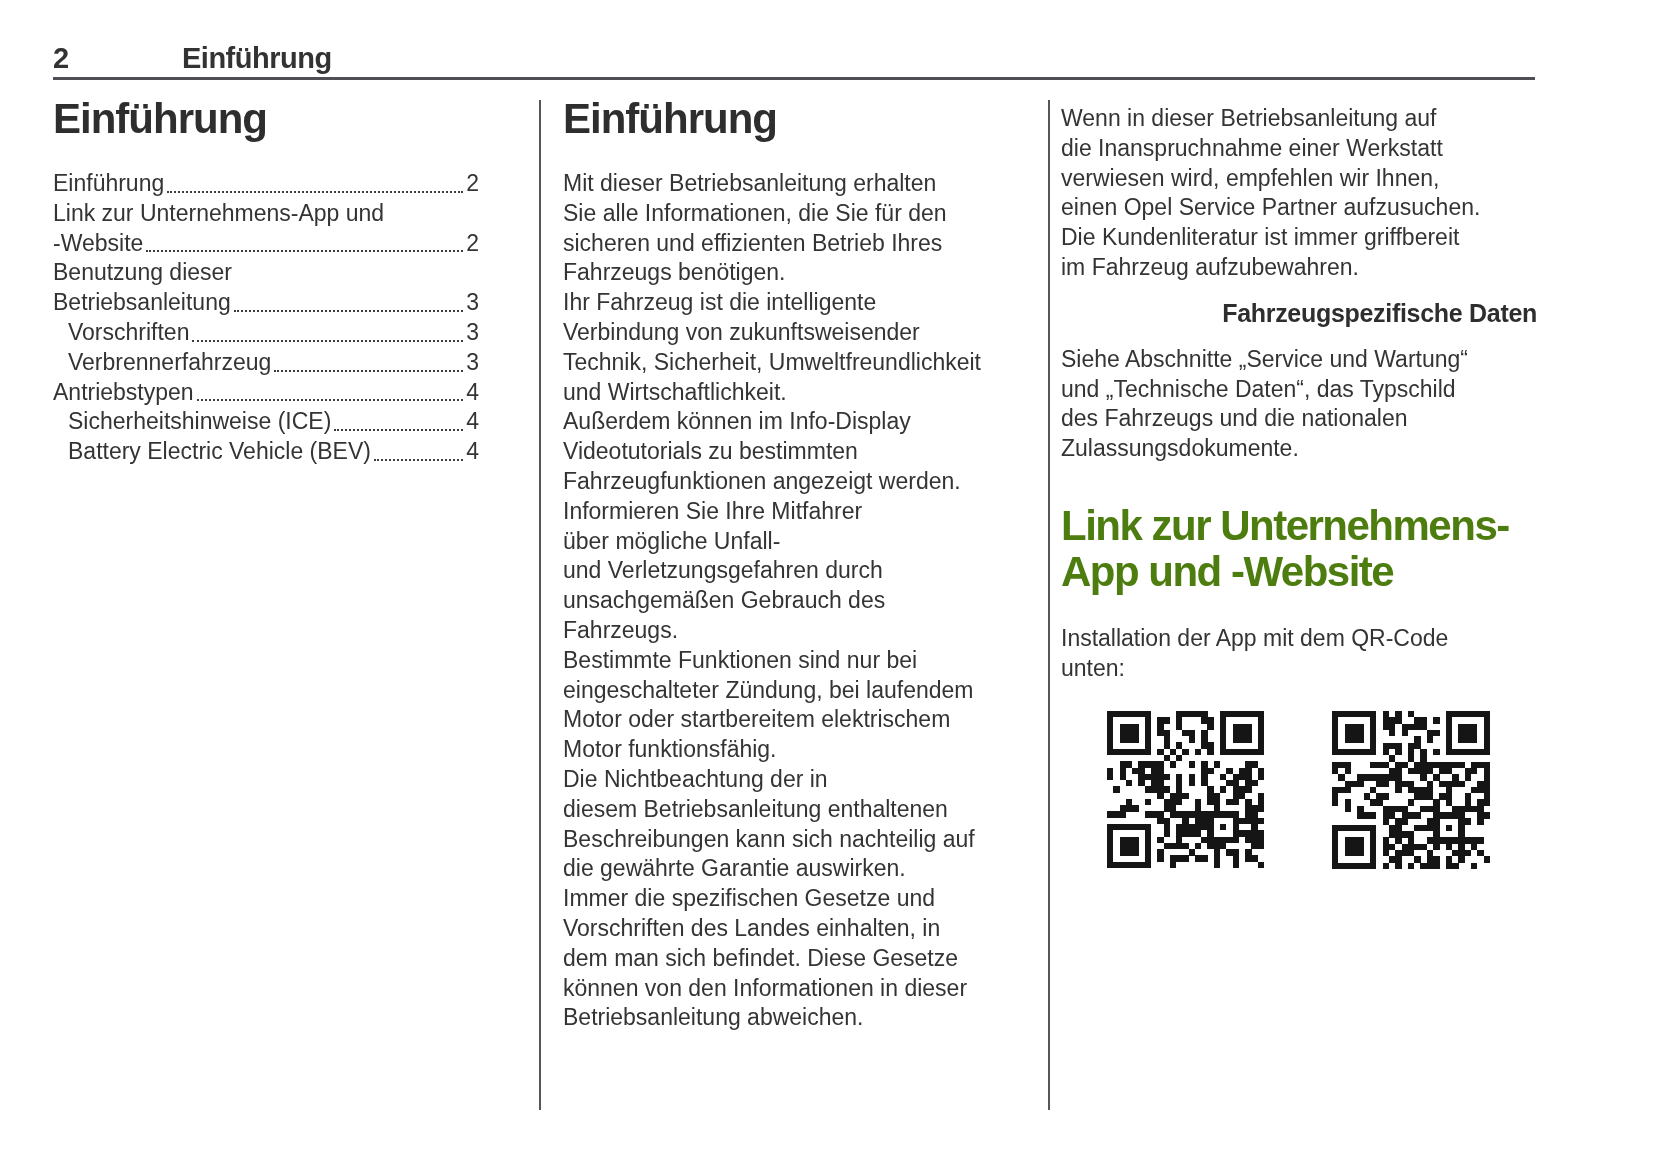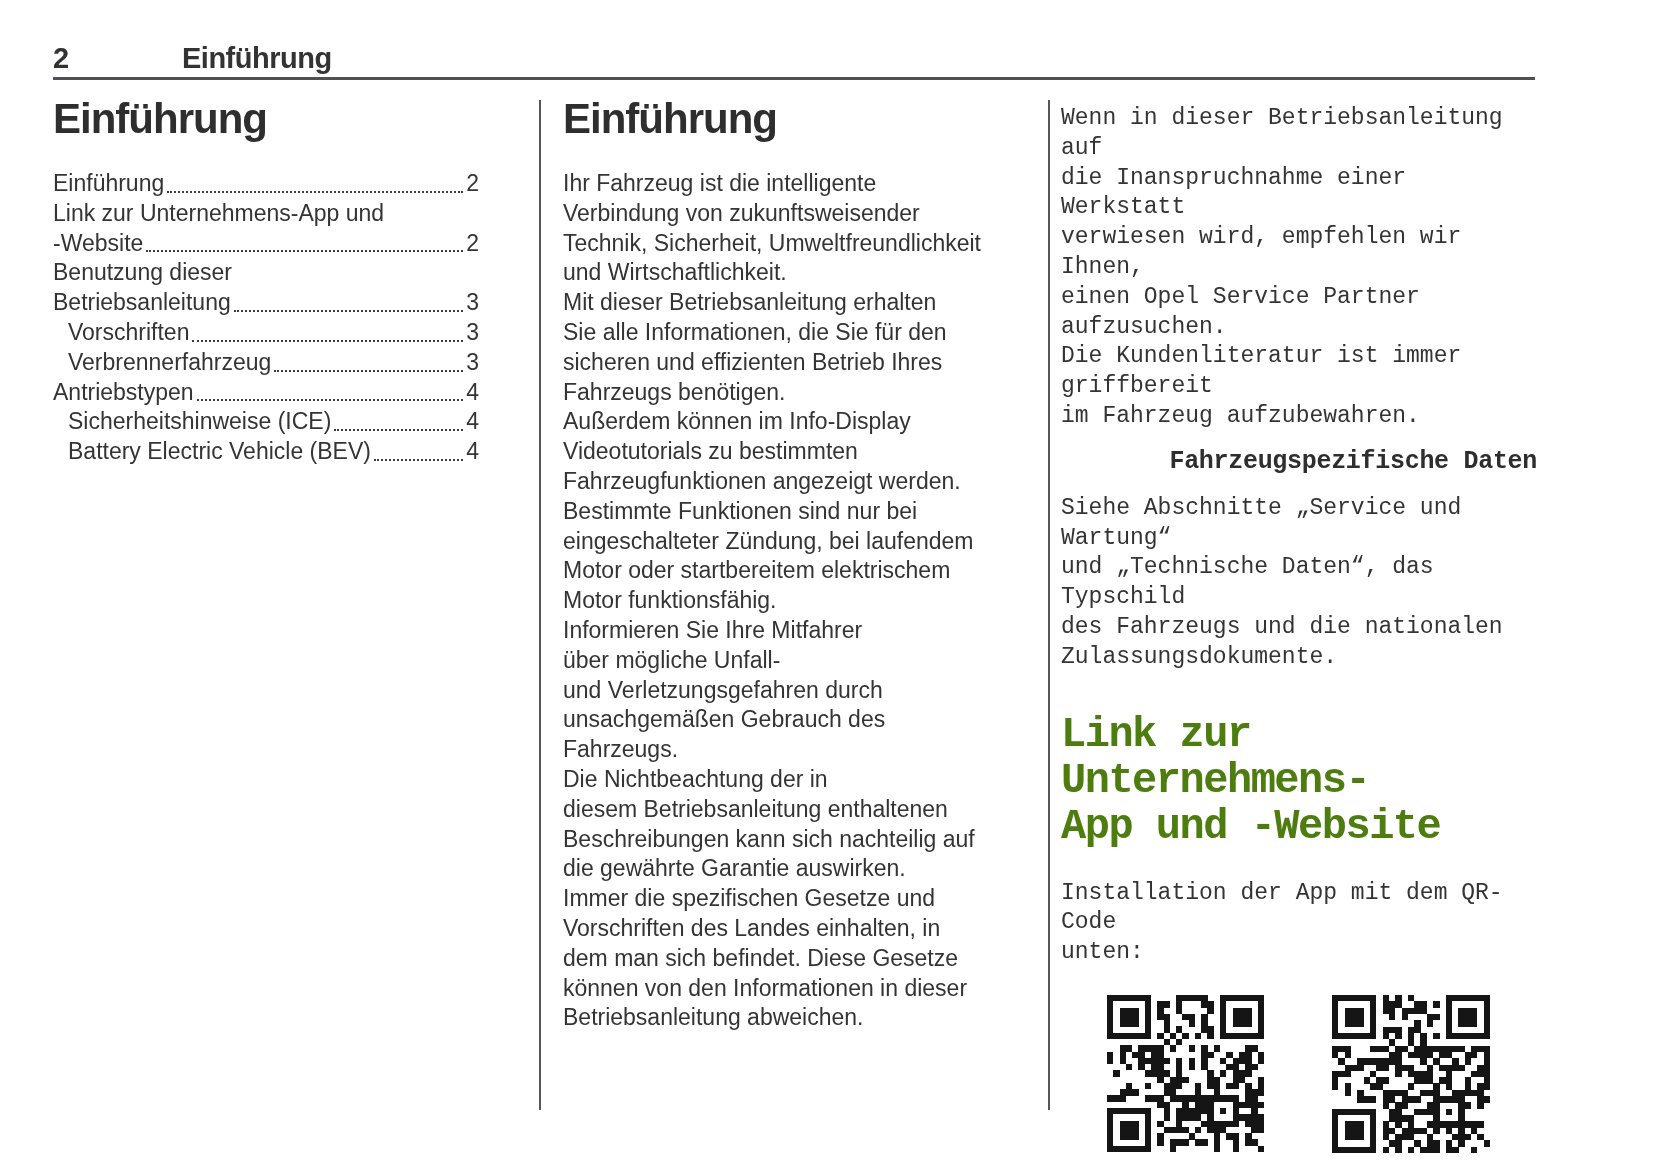--- a/index.html
+++ b/index.html
@@ -10,21 +10,21 @@
   .hdr-num{position:absolute;left:53px;top:42px;font-size:29px;font-weight:bold;color:#333;}
   .hdr-chap{position:absolute;left:182px;top:42px;font-size:29px;font-weight:bold;color:#333;letter-spacing:-0.5px;}
   .hdr-rule{position:absolute;left:53px;top:77px;width:1482px;height:3px;background:#505054;}
   .vrule{position:absolute;top:100px;width:2px;height:1010px;background:#56565a;}
   #vrule-1{left:539px;}
   #vrule-2{left:1048px;}
 
   .col{position:absolute;font-size:23px;line-height:29.8px;}
   #col-toc{left:53px;top:95px;width:426px;}
   #col-main{left:563px;top:95px;width:470px;}
-  #col-right{left:1061px;top:104px;width:476px;font-family:Liberation Mono, monospace;}
+  #col-right{left:1061px;top:104px;width:476px;}
 
   .big-heading{
     font-size:42px;font-weight:bold;line-height:48px;letter-spacing:-1px;
     color:#2e2e2e;margin:0 0 26px 0;
   }
   .pre{white-space:pre-line;}
 
   
   .toc-entry{margin:0;}
   .toc-entry.indent{padding-left:15px;}
@@ -121,40 +121,40 @@
             <span class="leader"></span>
             <span class="toc-page">4</span>
           </div>
         </div>
       </div>
   </div>
 
   <div class="col" id="col-main">
     <h1 class="big-heading">Einführung</h1>
     <div id="main-paragraphs">
+        <div class="para">Mit dieser Betriebsanleitung erhalten
+Sie alle Informationen, die Sie für den
+sicheren und effizienten Betrieb Ihres
+Fahrzeugs benötigen.</div>
         <div class="para">Ihr Fahrzeug ist die intelligente
 Verbindung von zukunftsweisender
 Technik, Sicherheit, Umweltfreundlichkeit
 und Wirtschaftlichkeit.</div>
-        <div class="para">Mit dieser Betriebsanleitung erhalten
-Sie alle Informationen, die Sie für den
-sicheren und effizienten Betrieb Ihres
-Fahrzeugs benötigen.</div>
         <div class="para">Außerdem können im Info-Display
 Videotutorials zu bestimmten
 Fahrzeugfunktionen angezeigt werden.</div>
-        <div class="para">Bestimmte Funktionen sind nur bei
-eingeschalteter Zündung, bei laufendem
-Motor oder startbereitem elektrischem
-Motor funktionsfähig.</div>
         <div class="para">Informieren Sie Ihre Mitfahrer
 über mögliche Unfall-
 und Verletzungsgefahren durch
 unsachgemäßen Gebrauch des
 Fahrzeugs.</div>
+        <div class="para">Bestimmte Funktionen sind nur bei
+eingeschalteter Zündung, bei laufendem
+Motor oder startbereitem elektrischem
+Motor funktionsfähig.</div>
         <div class="para">Die Nichtbeachtung der in
 diesem Betriebsanleitung enthaltenen
 Beschreibungen kann sich nachteilig auf
 die gewährte Garantie auswirken.</div>
         <div class="para">Immer die spezifischen Gesetze und
 Vorschriften des Landes einhalten, in
 dem man sich befindet. Diese Gesetze
 können von den Informationen in dieser
 Betriebsanleitung abweichen.</div>
       </div>

